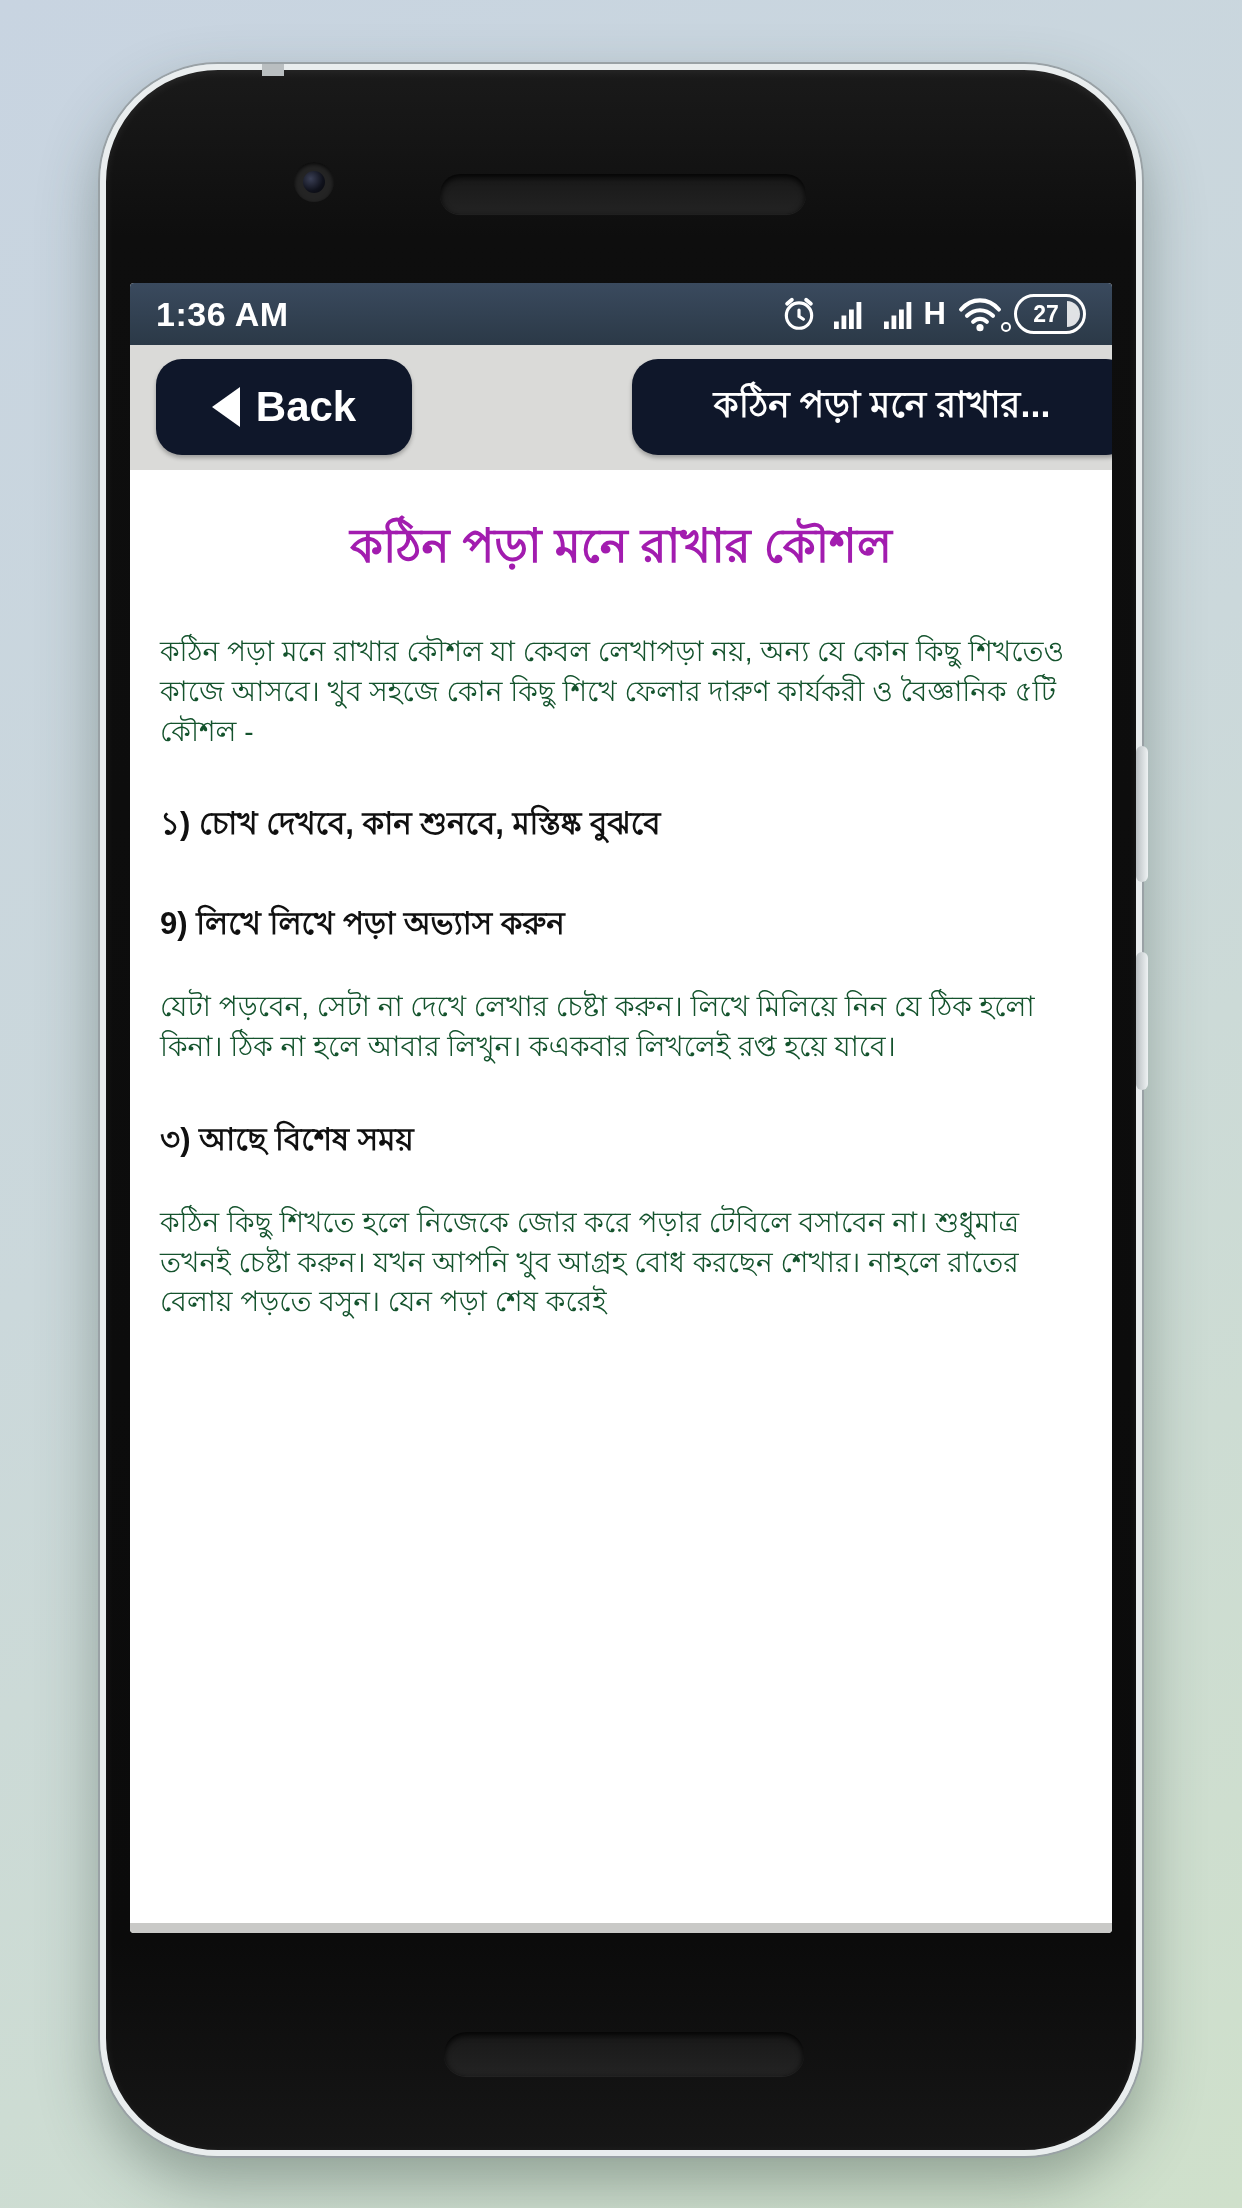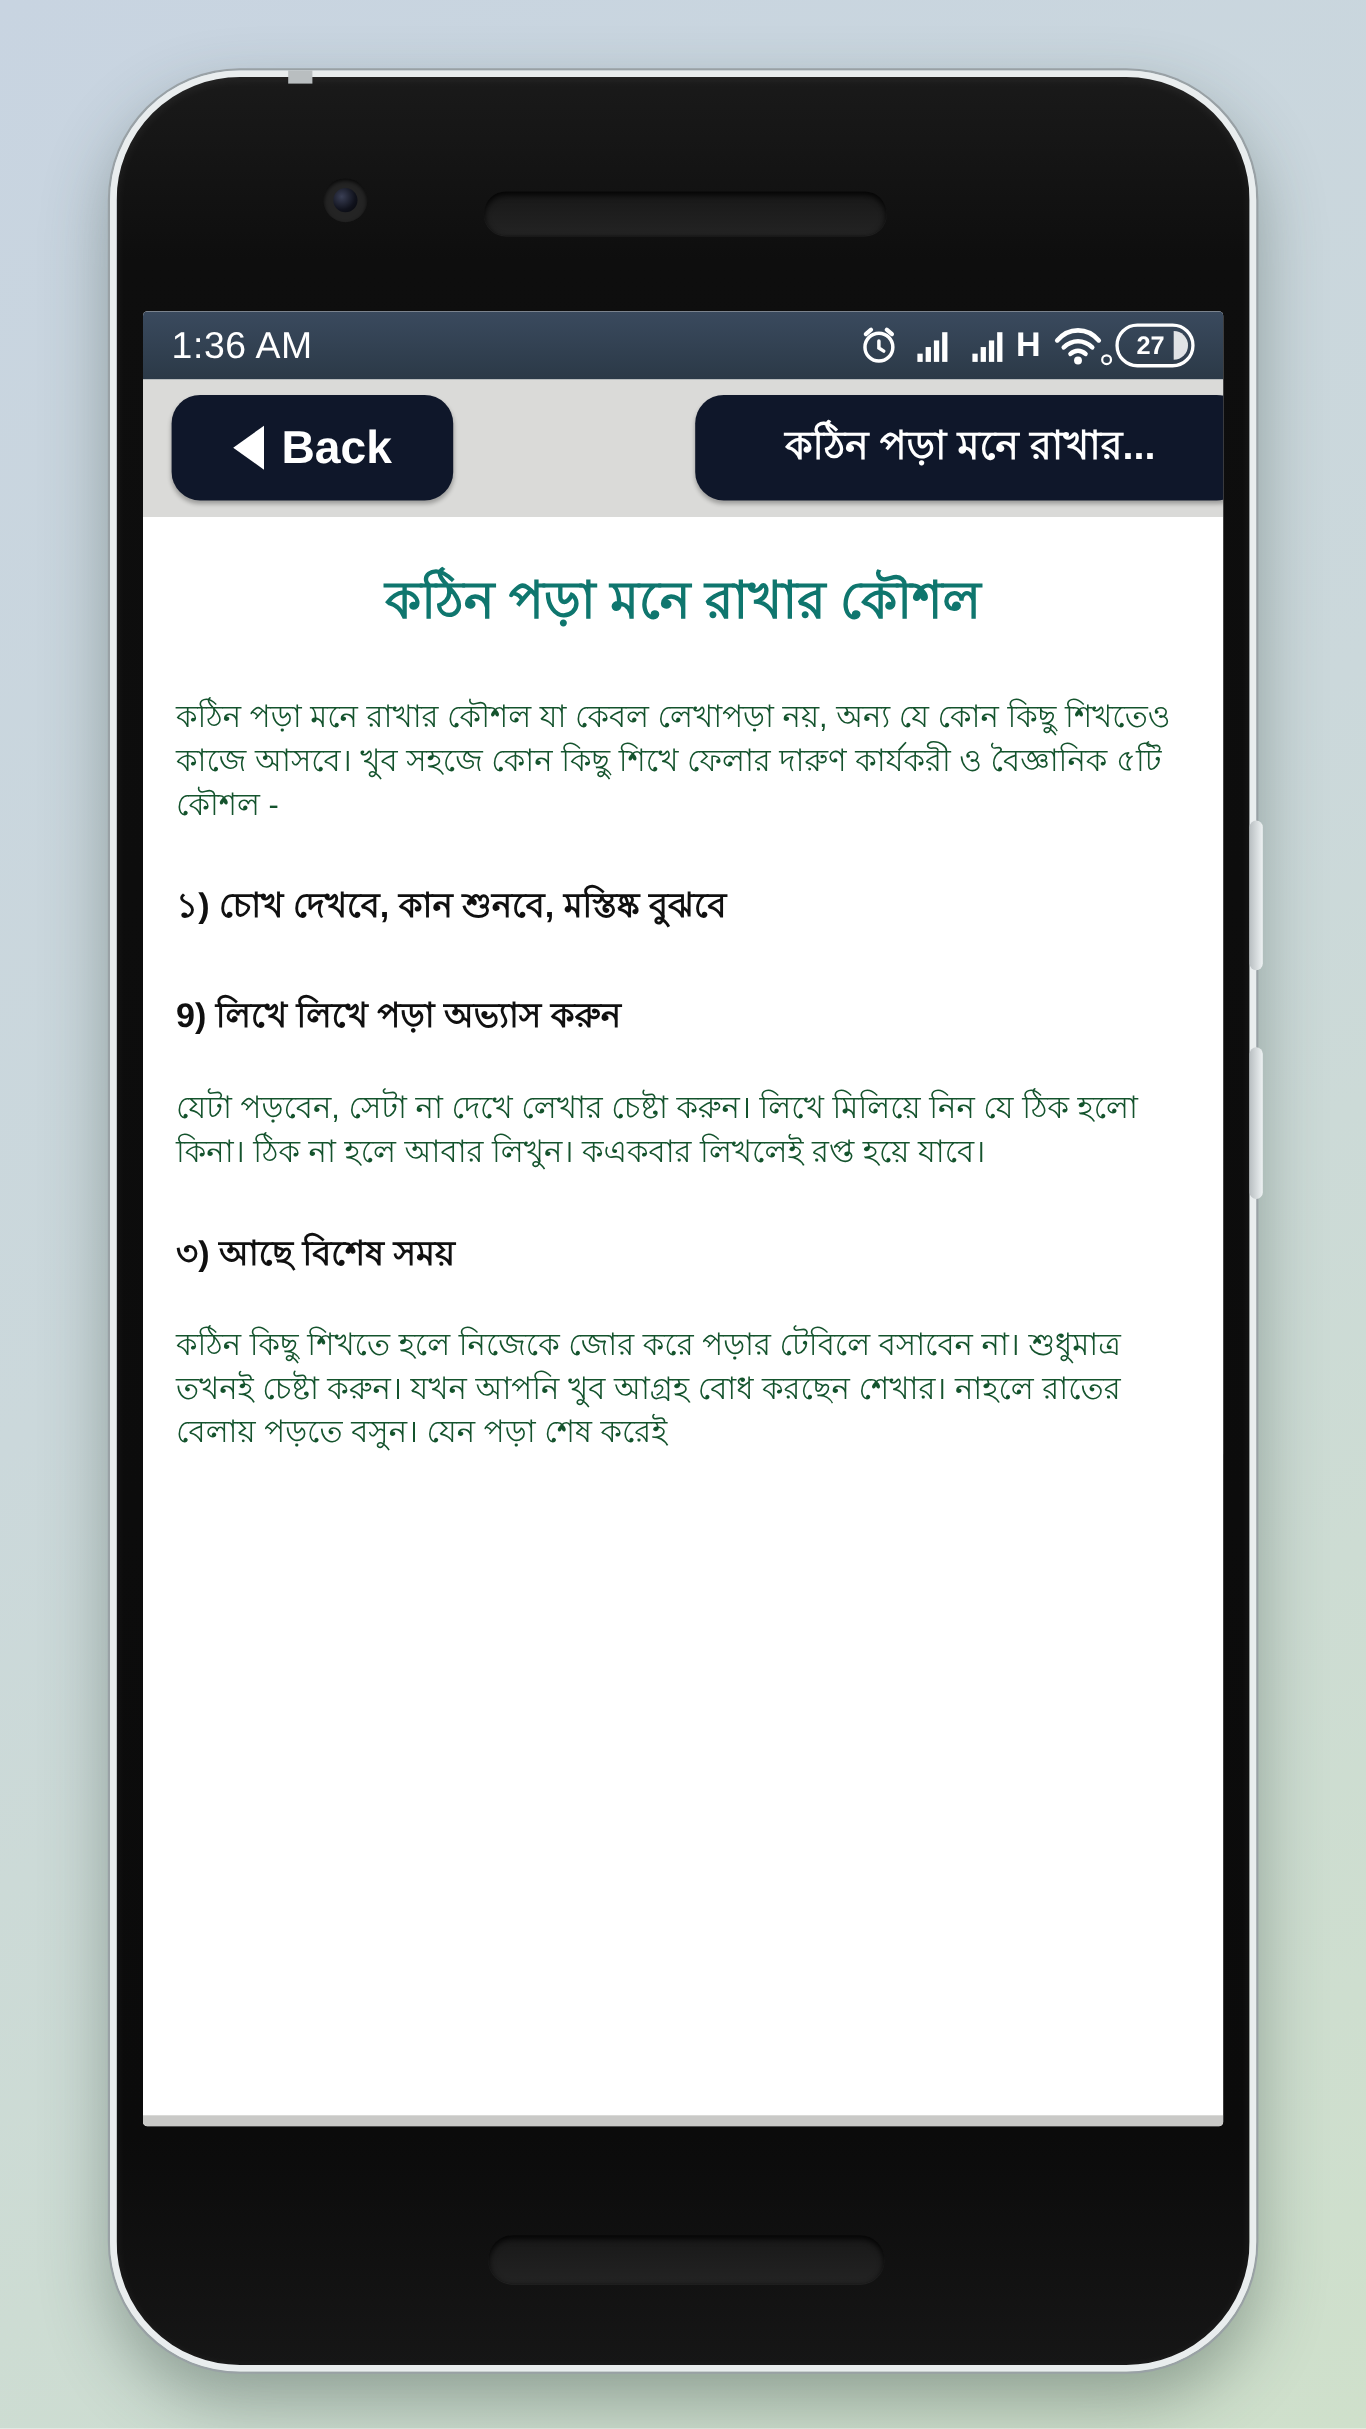--- a/index.html
+++ b/index.html
@@ -27,21 +27,21 @@
   .side-btn.b2{top:882px;height:138px;}
 
   
   .screen{position:absolute;left:24px;top:213px;width:982px;height:1650px;
     background:#ffffff;overflow:hidden;border-radius:4px;}
   .screen-bottom-strip{position:absolute;left:0;right:0;bottom:0;height:10px;background:#c9c9c7;}
 
   
   .statusbar{height:62px;background:linear-gradient(180deg,#3a4a5e 0%,#2b3947 100%);
     color:#fff;display:flex;align-items:center;padding:0 26px;box-sizing:border-box;}
-  .time{font-size:34px;font-weight:normal;letter-spacing:.5px;}
+  .time{font-size:34px;font-weight:bold;letter-spacing:.5px;}
   .sb-icons{margin-left:auto;display:flex;align-items:center;gap:12px;}
   .htxt{font-size:31px;font-weight:bold;margin-left:-6px;}
   .batt{position:relative;width:72px;height:40px;border:3px solid #fff;border-radius:20px;
     display:flex;align-items:center;justify-content:center;box-sizing:border-box;}
   .batt span{font-size:23px;font-weight:bold;line-height:1;margin-right:8px;}
   .batt::after{content:"";position:absolute;right:3px;top:4px;bottom:4px;width:13px;
     background:rgba(255,255,255,.85);border-radius:0 13px 13px 0;}
   .wifi-wrap{position:relative;display:flex;align-items:flex-end;}
   .wifi-dot-extra{position:absolute;right:-9px;bottom:0;width:10px;height:10px;border:2px solid #fff;
     border-radius:50%;box-sizing:border-box;}
@@ -52,21 +52,21 @@
     color:#fff;font-weight:bold;display:flex;align-items:center;justify-content:center;
     font-family:inherit;box-shadow:0 3px 4px rgba(0,0,0,.28);cursor:pointer;}
   .hbtn.back{left:26px;width:256px;font-size:42px;gap:16px;}
   .tri{width:0;height:0;border-top:20px solid transparent;border-bottom:20px solid transparent;
     border-right:28px solid #ffffff;}
   .hbtn.titlebtn{left:502px;width:500px;font-size:36px;padding:0 15px;box-sizing:border-box;
     overflow:hidden;white-space:nowrap;}
 
   
   .content{padding:26px 30px 0;background:#fff;}
-  .content h1{color:#0f766e;text-align:center;font-size:47px;font-weight:bold;margin:14px 0 44px;}
+  .content h1{color:#a21caf;text-align:center;font-size:47px;font-weight:bold;margin:14px 0 44px;}
   .content p{font-size:28px;line-height:1.42;color:#14532d;margin:0 0 12px;}
   .content h2{font-size:31px;font-weight:bold;color:#101010;margin:48px 0 36px;}
 </style>
 </head>
 <body>
 
 <div class="canvas">
   <div class="phone">
     <div class="antenna-band"></div>
     <div class="camera">

